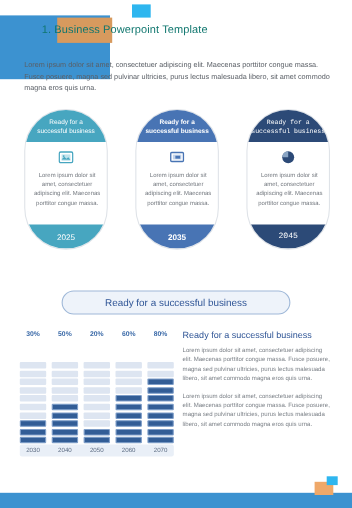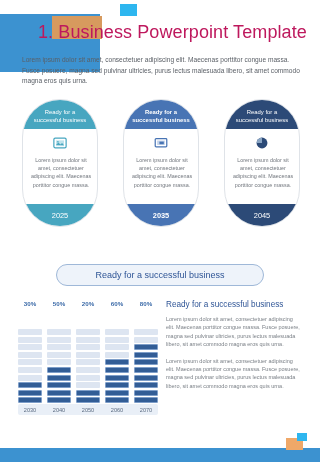--- a/index.html
+++ b/index.html
@@ -38,22 +38,22 @@
     top: 4px;
     width: 17px;
     height: 12px;
     background: #2eb6ef;
   }
 
   .page-title {
     position: absolute;
     left: 38px;
     top: 22px;
-    font-size: 18px;
-    color: #be185d;
+    font-size: 10px;
+    color: #0f766e;
     letter-spacing: 0.1px;
     white-space: nowrap;
     z-index: 4;
   }
 
   
   .intro-text {
     position: absolute;
     left: 22px;
     top: 55px;
@@ -131,21 +131,21 @@
     display: flex;
     align-items: center;
     justify-content: center;
     color: #ffffff;
     font-size: 7.4px;
     border-radius: 0 0 38px 38px;
   }
   
   .c1-head, .c1-foot { background: #47a6c0; }
   .c2-head, .c2-foot { background: #4874b4; font-weight: bold; }
-  .c3-head, .c3-foot { background: #2c4a77; }
+  .c3-head, .c3-foot { background: #2c4a77; font-family: Liberation Mono, monospace; }
 
   
   .banner {
     position: absolute;
     left: 56px;
     top: 264px;
     width: 208px;
     height: 22px;
     border: 1px solid #9fb8d8;
     border-radius: 12px;

